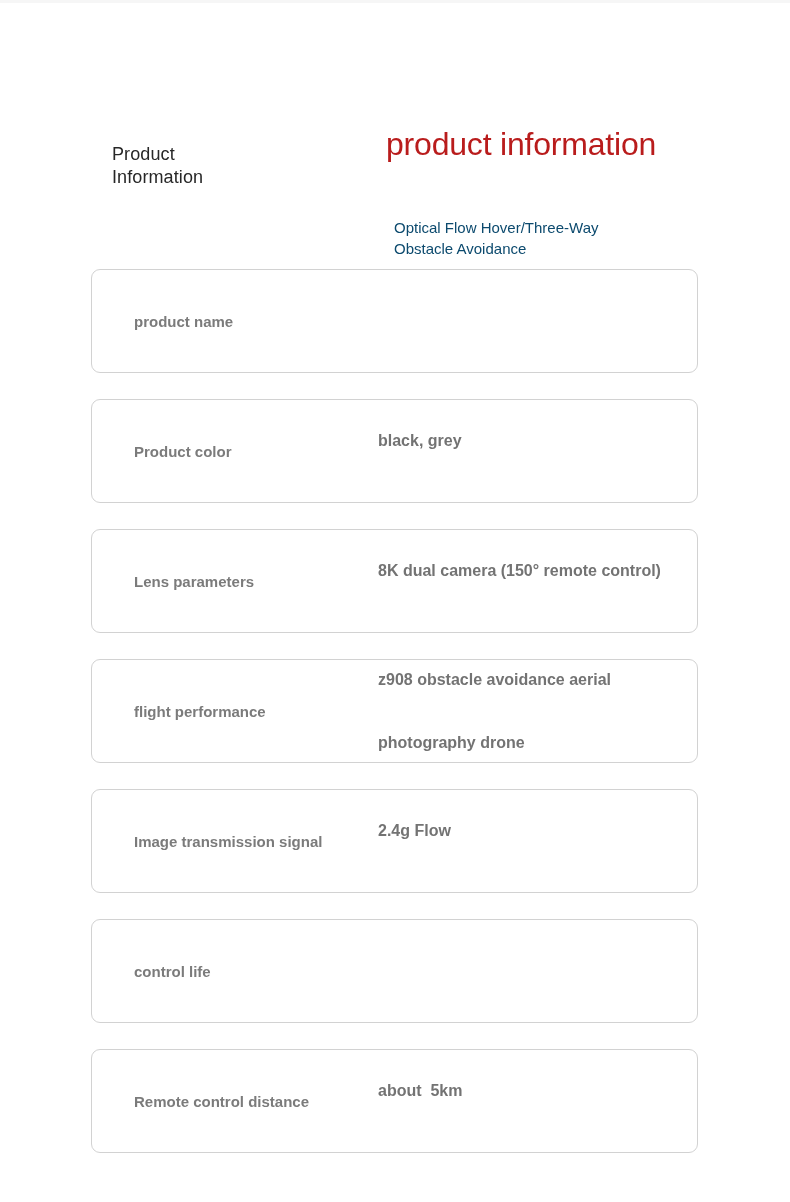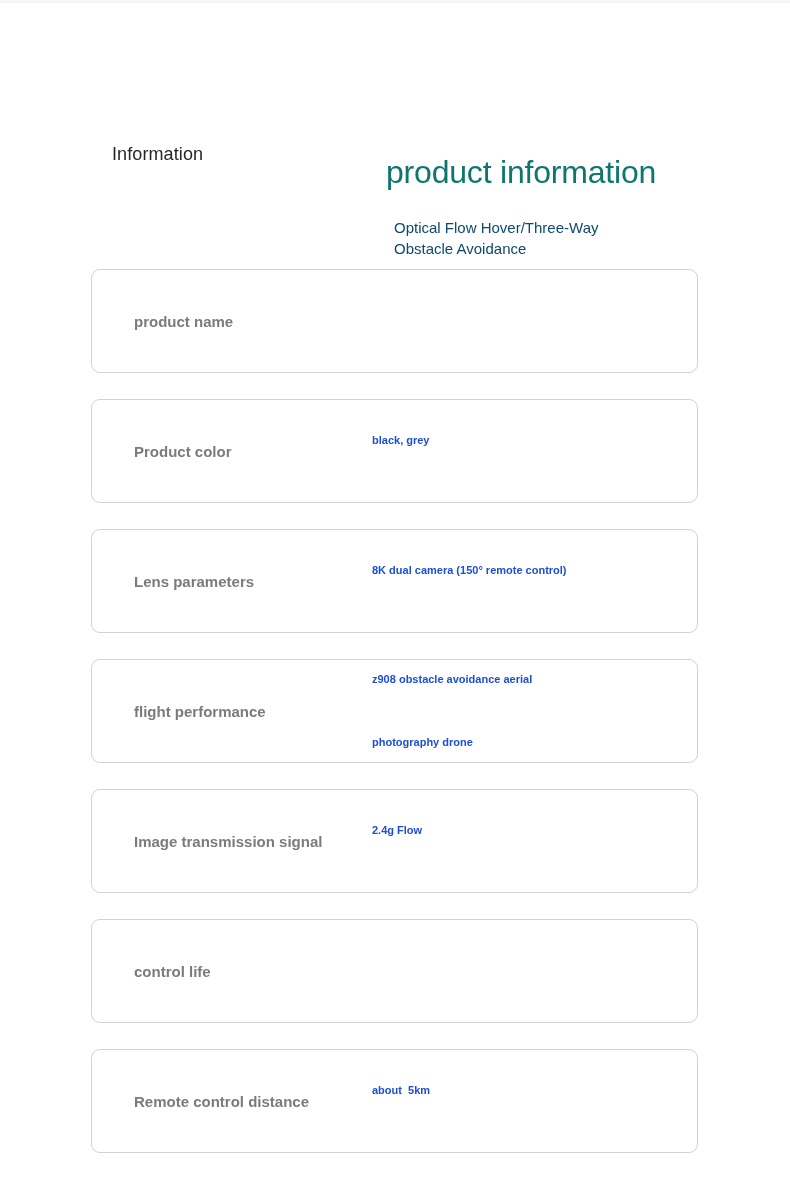--- a/index.html
+++ b/index.html
@@ -54,24 +54,24 @@
     letter-spacing: 0.1px;
   }
   .sidebar-title .line {
     display: block;
     white-space: pre;
   }
 
   .main-heading {
     position: absolute;
     left: 386px;
-    top: 152px;
+    top: 124px;
     font-size: 32px;
     line-height: 40px;
-    color: #0f766e;
+    color: #b91c1c;
     letter-spacing: -0.2px;
     white-space: pre;
   }
 
   .subtitle {
     position: absolute;
     left: 394px;
     top: 217px;
     width: 300px;
     font-size: 15px;
@@ -114,44 +114,45 @@
     top: 50%;
     transform: translateY(-50%);
     font-size: 15px;
     line-height: 21px;
     color: #7b7b7b;
     white-space: pre;
   }
 
   .spec-value {
     position: absolute;
-    left: 280px;
+    left: 286px;
     top: 50%;
     transform: translateY(-50%);
     width: 300px;
-    font-size: 11px;
+    font-size: 16px;
     line-height: 21px;
-    color: #1d4ed8;
+    color: #737373;
     white-space: pre-wrap;
   }
   .spec-value .line {
     display: block;
     white-space: pre;
   }
 </style>
 </head>
 <body>
 
 <div id="page">
 
   <div class="top-edge"></div>
 
   <div class="header">
 
     <div class="sidebar-title">
+      <span class="line">Product</span>
       <span class="line">Information</span>
     </div>
 
     <div class="main-heading">product information</div>
 
     <div class="subtitle">
       <span class="line">Optical Flow Hover/Three-Way</span>
       <span class="line">Obstacle Avoidance</span>
     </div>
 

